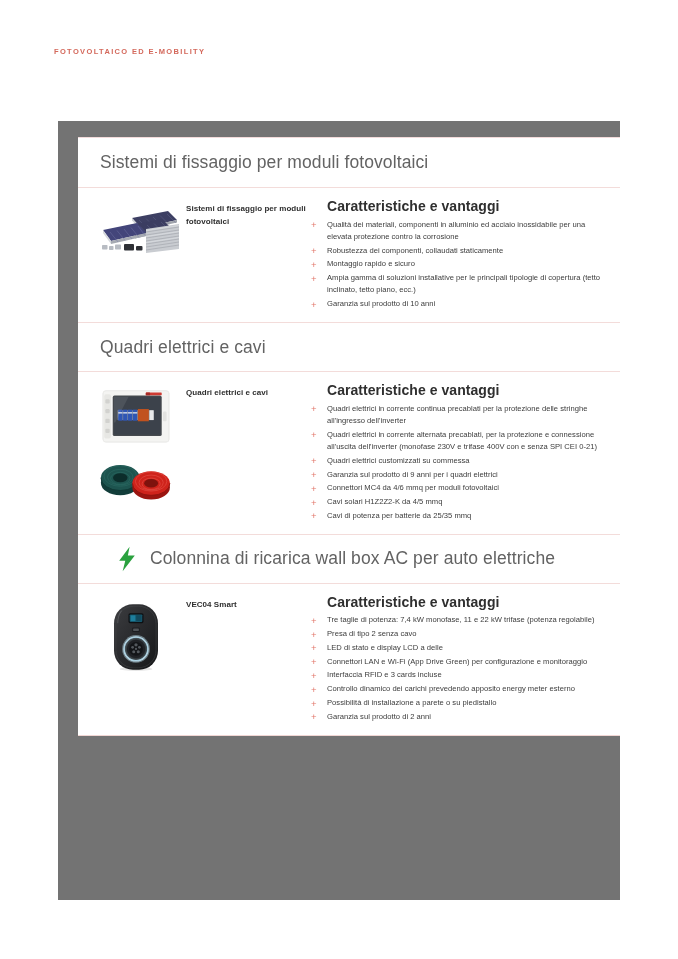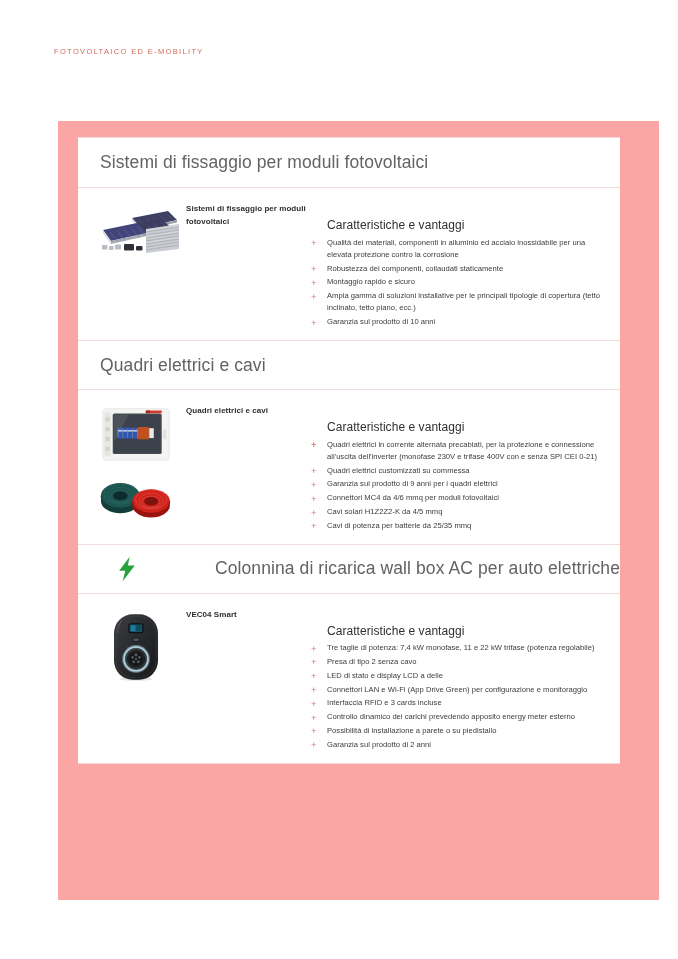--- a/index.html
+++ b/index.html
@@ -14,36 +14,35 @@
     font-family: "Liberation Sans", sans-serif;
     overflow: hidden;
   }
 
   
   .running-header {
     position: absolute;
     left: 54px;
     top: 47px;
     font-size: 7.5px;
-    font-weight: normal;
+    font-weight: bold;
     letter-spacing: 1.35px;
     color: #d4695c;
     text-transform: uppercase;
     white-space: nowrap;
   }
 
   
   .panel {
     position: absolute;
     left: 58px;
     top: 121px;
     width: 562px;
     height: 779px;
-    background: #fca5a5;
-    padding-left: 39px;
+    background: #737373;
   }
 
   
   .card {
     position: absolute;
     left: 20px;
     top: 16px;
     width: 542px;
     background: #ffffff;
     border-top: 1.5px solid #f2dada;
@@ -73,21 +72,20 @@
   .bolt-icon {
     width: 22px;
     height: 26px;
     margin-right: 12px;
     margin-left: 32px;
     flex: 0 0 auto;
     display: block;
   }
   .section-title-row.has-icon {
     padding-left: 6px;
-    justify-content: space-between;
   }
 
   .section-body {
     display: flex;
     border-top: 1px solid #f3dcda;
     padding: 9px 8px 10px 8px;
     box-sizing: border-box;
   }
 
   
@@ -112,27 +110,26 @@
     letter-spacing: 0.05px;
   }
 
   
   .feat-col {
     flex: 1 1 auto;
     padding-top: 1px;
     padding-right: 4px;
   }
   .feat-heading {
-    font-size: 12px;
-    font-weight: normal;
+    font-size: 14px;
+    font-weight: bold;
     color: #2f2f2f;
     margin-left: 21px;
     margin-bottom: 4.5px;
     letter-spacing: 0.05px;
-    margin-top: 20px;
   }
   .feat-list {
     list-style: none;
     margin: 0;
     padding: 0;
   }
   .feat-item {
     position: relative;
     padding-left: 21px;
     font-size: 7.6px;
@@ -342,21 +339,21 @@
               <path d="M64 45 a31 20 0 0 0 62 0" fill="none" stroke="#8d120d" stroke-width="1.4"></path>
             </g>
           </svg>
         </div>
 
         <div class="name-col">Quadri elettrici e cavi</div>
 
         <div class="feat-col">
           <div class="feat-heading">Caratteristiche e vantaggi</div>
           <ul class="feat-list">
-            <li class="feat-item"><span class="plus">+</span></li>
+            <li class="feat-item"><span class="plus">+</span><span>Quadri elettrici in corrente continua precablati per la protezione delle stringhe all'ingresso dell'inverter</span></li>
             <li class="feat-item"><span class="plus">+</span><span>Quadri elettrici in corrente alternata precablati, per la protezione e connessione all'uscita dell'inverter (monofase 230V e trifase 400V con e senza SPI CEI 0-21)</span></li>
             <li class="feat-item"><span class="plus">+</span><span>Quadri elettrici customizzati su commessa</span></li>
             <li class="feat-item"><span class="plus">+</span><span>Garanzia sul prodotto di 9 anni per i quadri elettrici</span></li>
             <li class="feat-item"><span class="plus">+</span><span>Connettori MC4 da 4/6 mmq per moduli fotovoltaici</span></li>
             <li class="feat-item"><span class="plus">+</span><span>Cavi solari H1Z2Z2-K da 4/5 mmq</span></li>
             <li class="feat-item"><span class="plus">+</span><span>Cavi di potenza per batterie da 25/35 mmq</span></li>
           </ul>
         </div>
 
       </div>

